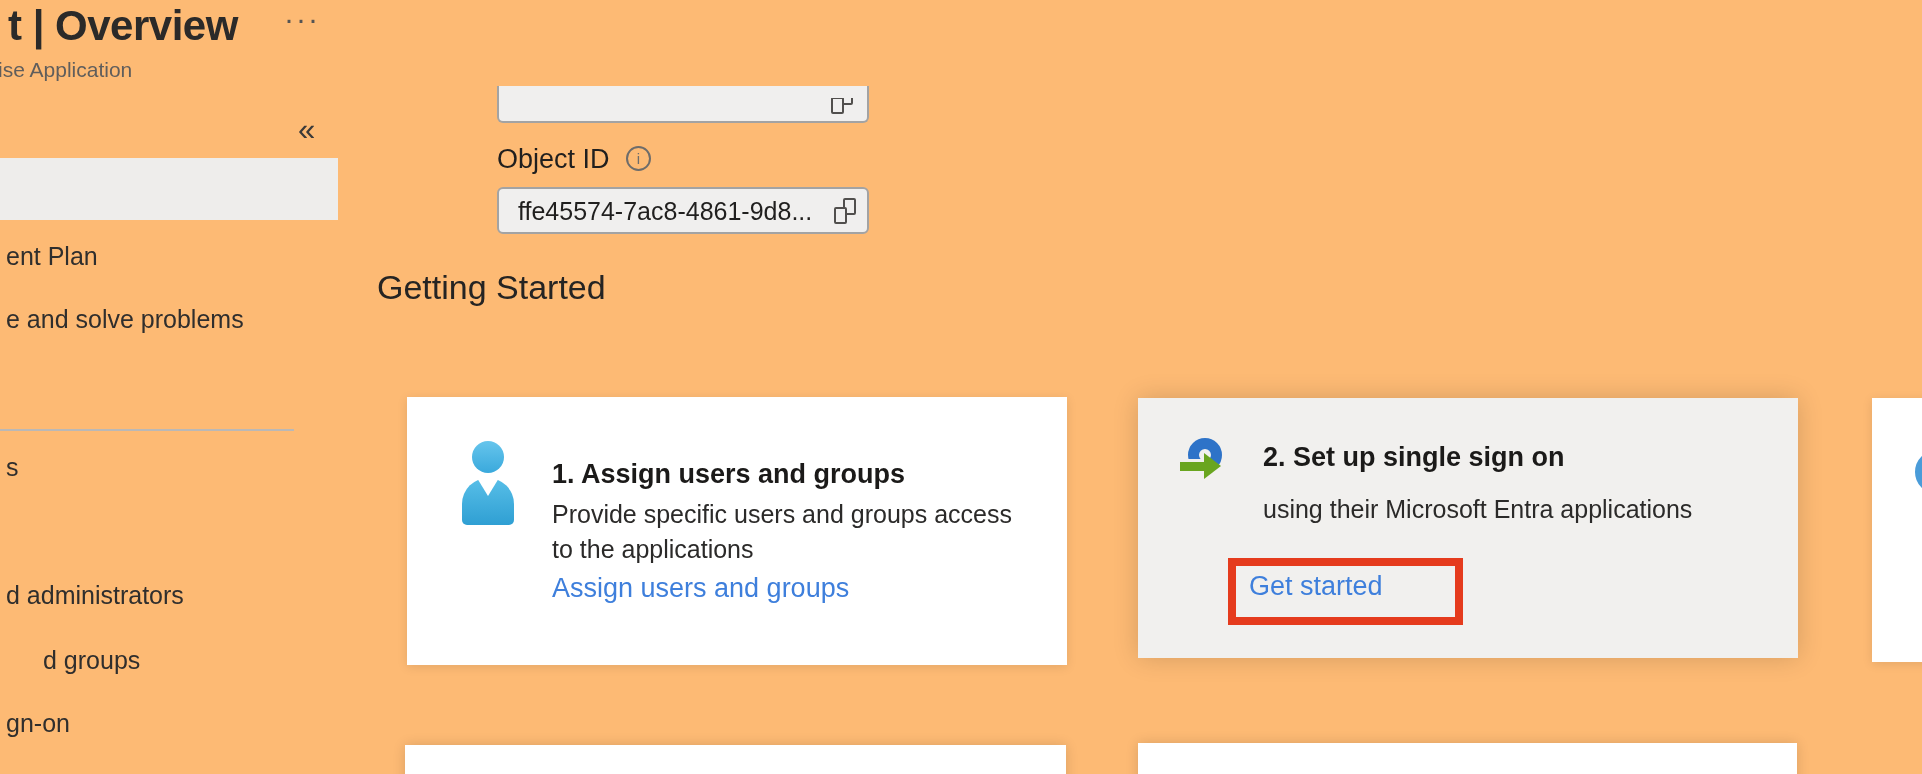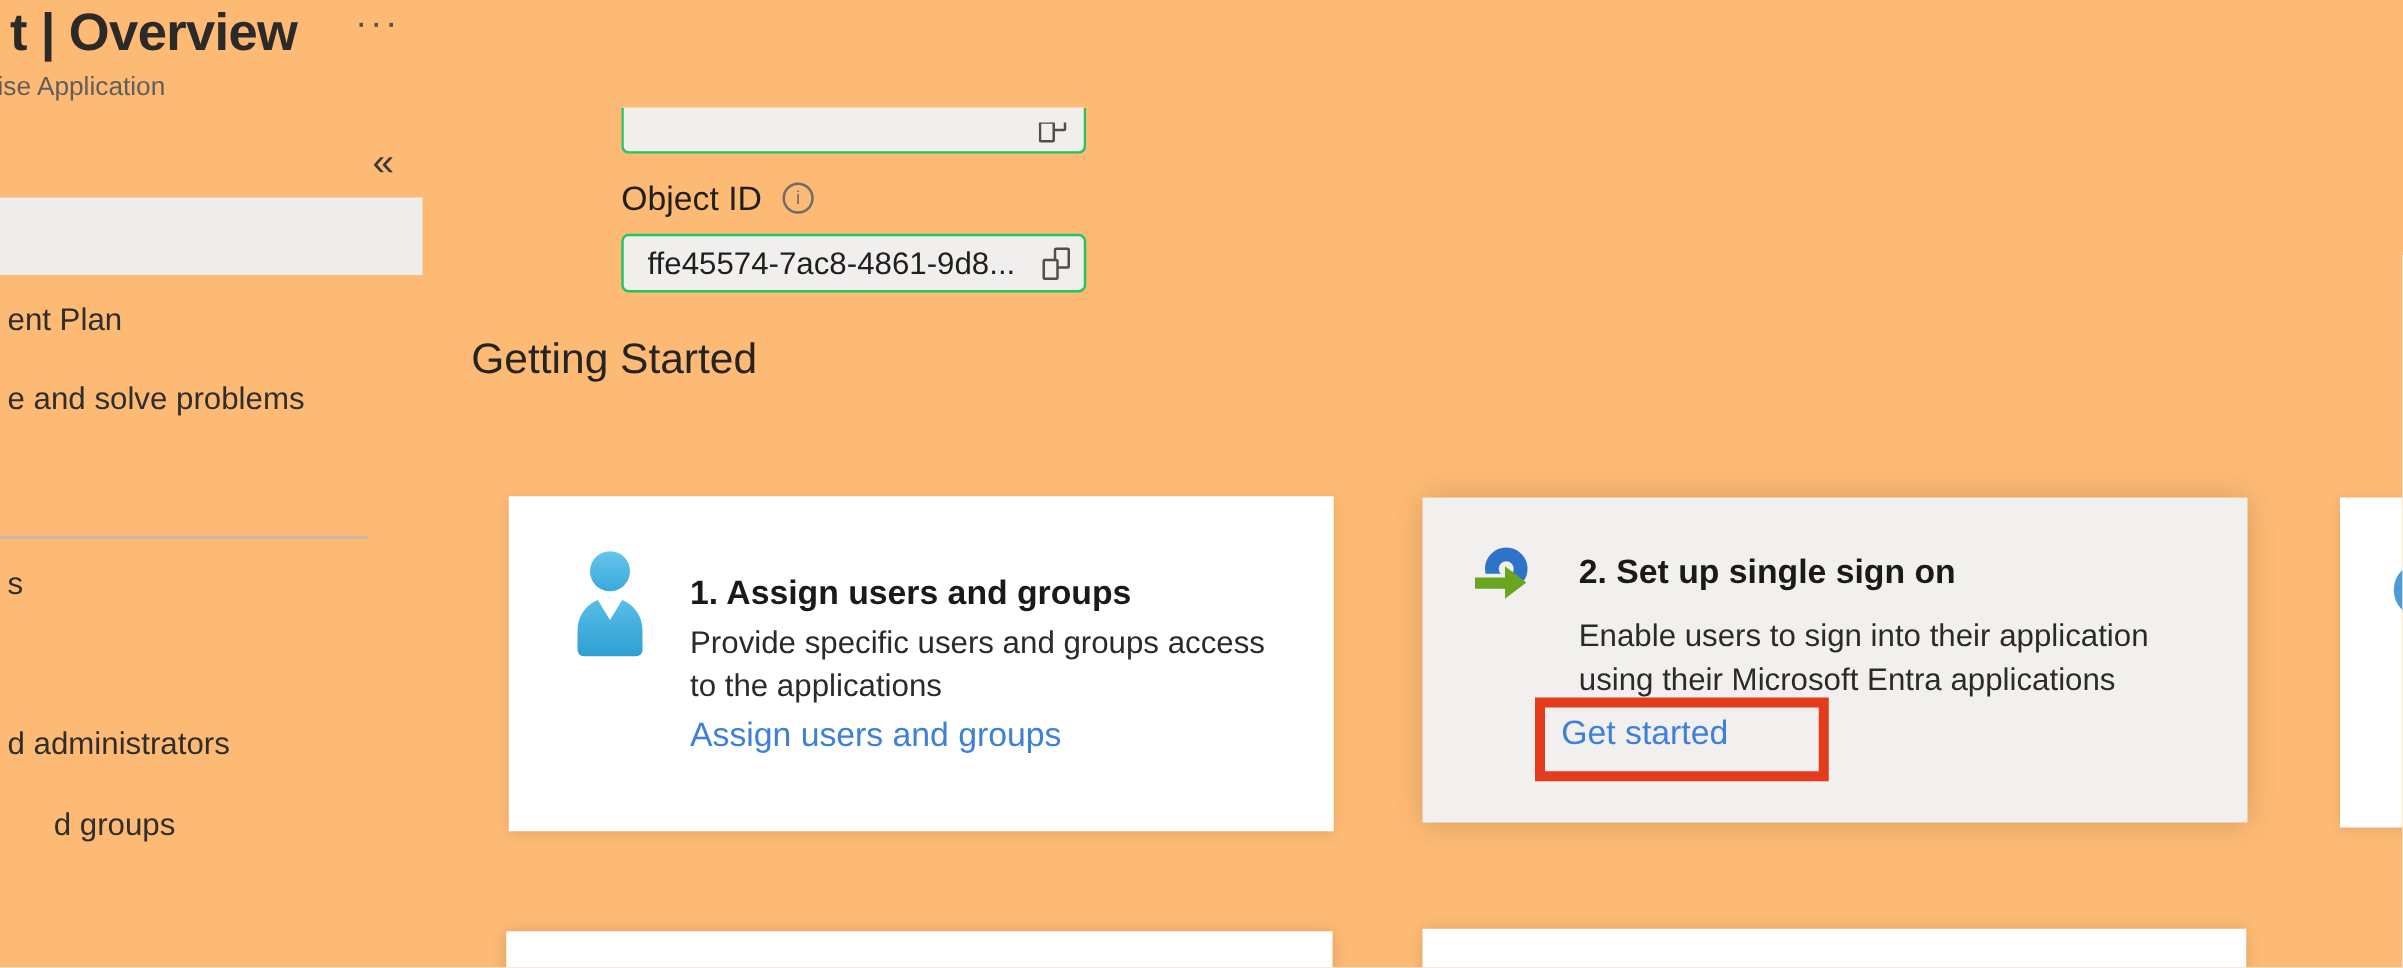--- a/index.html
+++ b/index.html
@@ -17,21 +17,21 @@
 
   
   .collapse-btn{left:298px;top:112px;font-size:31px;color:#3b3a39;cursor:pointer;}
   .selected-row{left:0;top:158px;width:338px;height:62px;background:#eeedeb;}
   .selected-frag-window{position:absolute;left:0;top:15px;width:6px;height:32px;overflow:hidden;}
   .nav-item{left:0;width:300px;height:32px;line-height:32px;font-size:25px;color:#2f2e2d;
             padding-left:6px;white-space:nowrap;cursor:pointer;}
   .nav-divider{left:0;top:429px;width:294px;height:2px;background:#bab8b6;}
 
   
-  .field{background:#f0efee;border:2px solid #22c55e;border-radius:6px;}
+  .field{background:#f0efee;border:2px solid #a3a3a3;border-radius:6px;}
   .field-partial{left:497px;top:86px;width:372px;height:37px;border-top:none;border-radius:0 0 6px 6px;}
   .partial-icon-window{position:absolute;right:12px;bottom:6px;width:24px;height:17px;overflow:hidden;}
   .partial-icon-window .copy-icon{margin-top:-10px;}
   .object-id-label{left:497px;top:144px;font-size:27px;color:#201f1e;}
   .info-icon{left:626px;top:146px;width:25px;height:25px;border:2px solid #6e6c6a;border-radius:50%;
              font-size:15px;color:#6e6c6a;text-align:center;line-height:21px;font-style:normal;cursor:pointer;}
   .field-value{left:497px;top:187px;width:372px;height:47px;cursor:text;}
   .field-value .val{position:absolute;left:19px;top:0;line-height:44px;font-size:25px;color:#201f1e;white-space:nowrap;}
   .field-value .copy-icon{position:absolute;right:11px;top:9px;}
 
@@ -98,20 +98,21 @@
       
     </div>
   </div>
 
   <div class="abs nav-item" style="top:240px;">ent Plan</div>
   <div class="abs nav-item" style="top:303px;">e and solve problems</div>
   <div class="abs nav-divider"></div>
   <div class="abs nav-item" style="top:451px;">s</div>
   <div class="abs nav-item" style="top:579px;">d administrators</div>
   <div class="abs nav-item" style="top:644px;padding-left:43px;">d groups</div>
+  <div class="abs nav-item" style="top:707px;">gn-on</div>
 
   <div class="abs field field-partial">
     <div class="partial-icon-window">
       <div class="copy-icon"><div class="page-back"></div><div class="page-front"></div></div>
     </div>
   </div>
 
   <div class="abs object-id-label">Object ID</div>
   <div class="abs info-icon">i</div>
 
@@ -141,21 +142,20 @@
 
   <div class="abs card card2">
     <div class="sso-icon">
       <div class="sso-ring"></div>
       <div class="sso-gap"></div>
       <div class="sso-shaft"></div>
       <div class="sso-head"></div>
     </div>
     <div class="card-title">2. Set up single sign on</div>
     <div class="card-body">
-      <div>Enable users to sign into their application</div>
       <div>using their Microsoft Entra applications</div>
     </div>
     <div class="card-link">Get started</div>
   </div>
 
   <div class="abs card card3"></div>
   <div class="abs card3-arc"></div>
 
   <div class="abs card card4"></div>
   <div class="abs card card5"></div>

